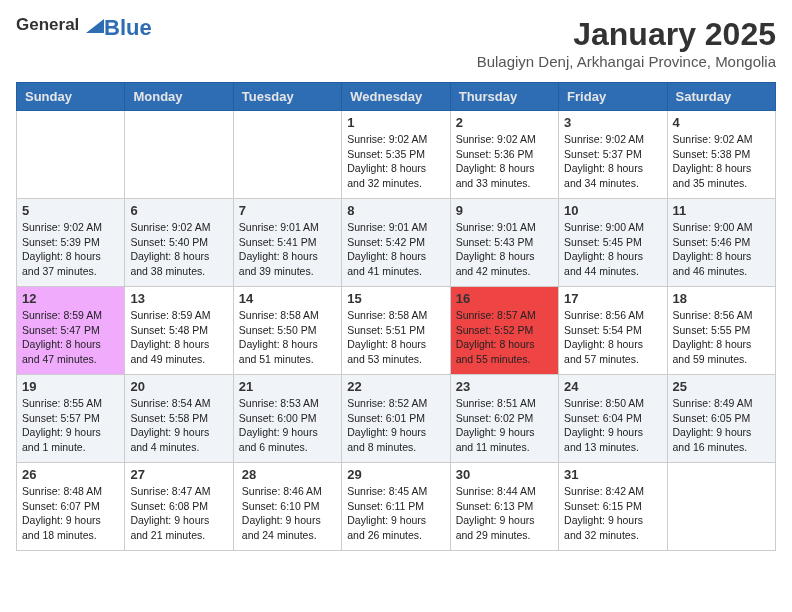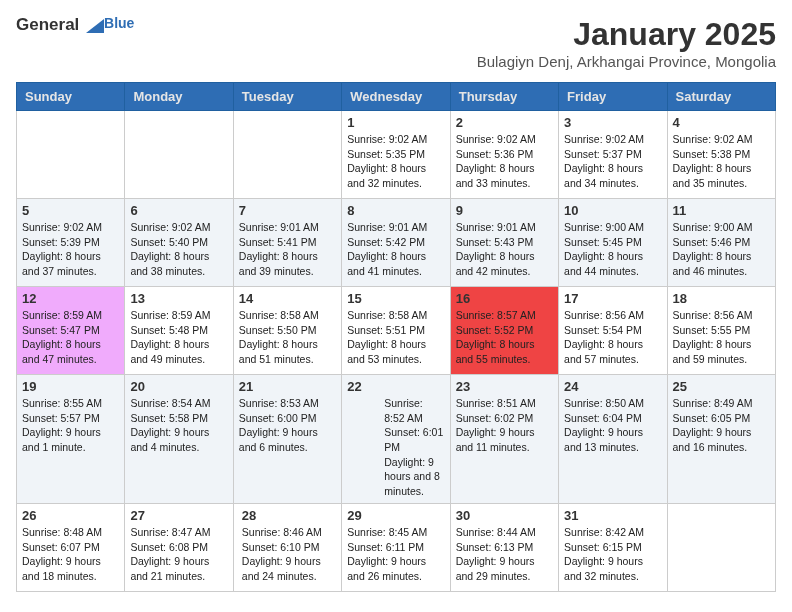--- a/index.html
+++ b/index.html
@@ -86,21 +86,21 @@
 <body>
 
 <div class="header">
   <div class="logo-wrapper">
     <div class="logo-text-block">
       <span style="font-size:17px;font-weight:bold;color:#333;line-height:1.1;">General
         <svg width="18" height="14" viewBox="0 0 18 14" style="vertical-align:middle;margin-left:2px;">
           <polygon points="0,14 18,14 18,0" fill="#2e6db4"></polygon>
         </svg>
       </span>
-      <span style="font-size:14px;font-weight:bold;color:#2e6db4;line-height:1.1;">Blue</span>
+      <span style="font-size:22px;font-weight:bold;color:#2e6db4;line-height:1.1;">Blue</span>
     </div>
   </div>
   <div class="title-block">
     <div class="month-title">January 2025</div>
     <div class="subtitle">Bulagiyn Denj, Arkhangai Province, Mongolia</div>
   </div>
 </div>
 
 <table class="calendar">
   <thead>
@@ -246,21 +246,21 @@
 Daylight: 9 hours and 4 minutes.</div>
         </td>
         <td style="background-color: rgb(240, 244, 248);">
           <span class="day-number">21</span>
           <div class="cell-content" style="white-space: pre-line;">Sunrise: 8:53 AM
 Sunset: 6:00 PM
 Daylight: 9 hours and 6 minutes.</div>
         </td>
         <td style="background-color: rgb(240, 244, 248);">
           <span class="day-number">22</span>
-          <div class="cell-content" style="white-space: pre-line; margin-left: 37px;">Sunrise: 8:52 AM
+          <div class="cell-content" style="white-space: pre-line;">Sunrise: 8:52 AM
 Sunset: 6:01 PM
 Daylight: 9 hours and 8 minutes.</div>
         </td>
         <td style="background-color: rgb(240, 244, 248);">
           <span class="day-number">23</span>
           <div class="cell-content" style="white-space: pre-line;">Sunrise: 8:51 AM
 Sunset: 6:02 PM
 Daylight: 9 hours and 11 minutes.</div>
         </td>
         <td style="background-color: rgb(240, 244, 248);">

